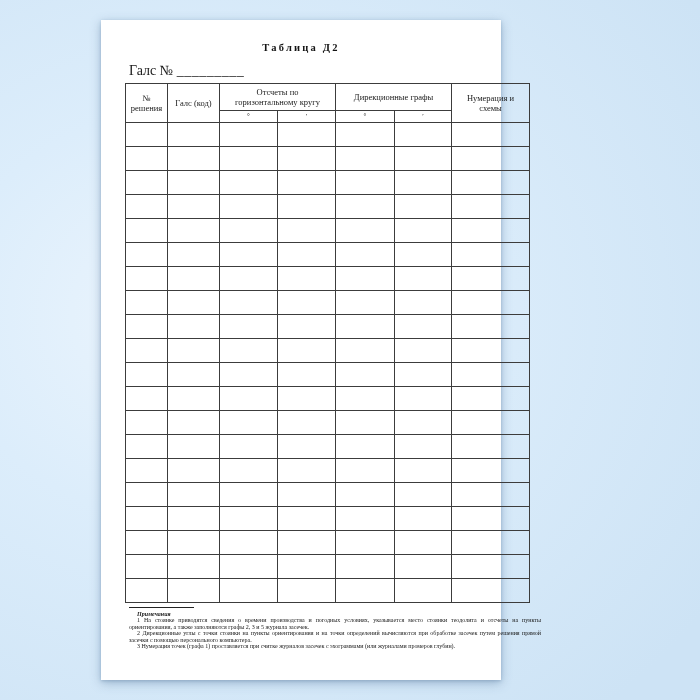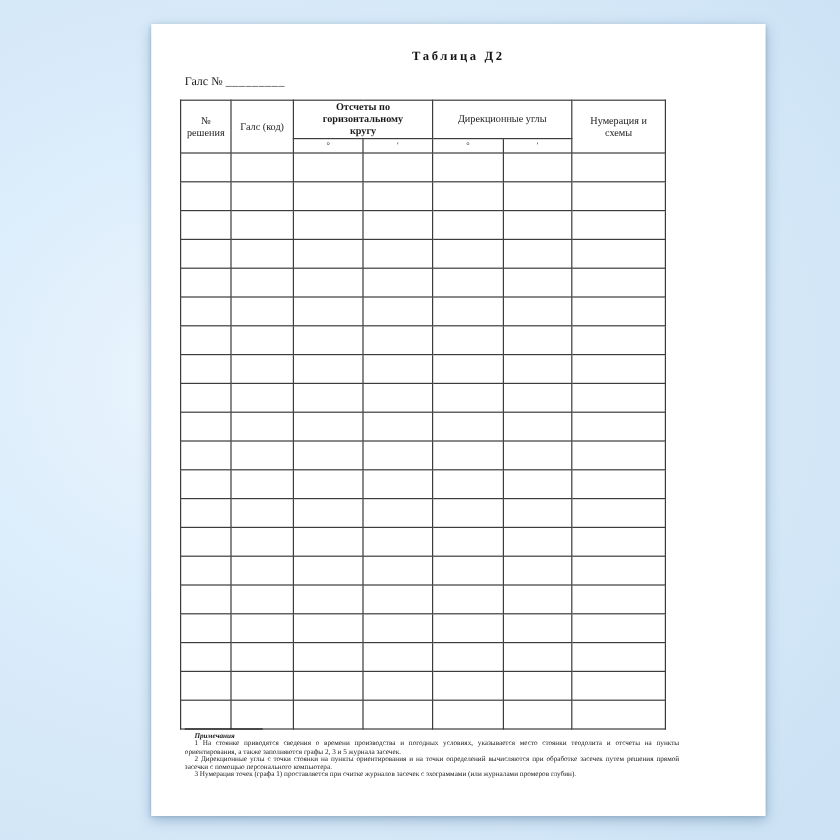--- a/index.html
+++ b/index.html
@@ -11,44 +11,44 @@
     font-family: "Liberation Serif", "DejaVu Serif", serif;
   }
   .scene {
     position: relative;
     width: 700px;
     height: 700px;
     background: radial-gradient(ellipse 620px 520px at 28% 45%, #ecf5fd 0%, #dcedfb 40%, #cde3f5 100%);
   }
   .page {
     position: absolute;
-    left: 126px;
+    left: 101px;
     top: 20px;
-    width: 512px;
+    width: 400px;
     height: 660px;
     background: #ffffff;
     box-shadow: 0 3px 10px rgba(88, 122, 158, 0.45), 0 1px 3px rgba(88, 122, 158, 0.35);
   }
   .doc-title {
     position: absolute;
     top: 22px;
     left: 0;
     right: 0;
     text-align: center;
     font-weight: bold;
     font-size: 10.5px;
     letter-spacing: 2.2px;
     color: #141414;
     white-space: nowrap;
   }
   .gals-line {
     position: absolute;
     left: 28px;
     top: 43px;
-    font-size: 10px;
+    font-size: 14px;
     color: #1a1a1a;
     white-space: nowrap;
   }
   .gals-blank {
     letter-spacing: 0.5px;
   }
   .form-table {
     position: absolute;
     left: 24px;
     top: 63px;
@@ -72,21 +72,21 @@
   .form-table thead tr.sub-row th {
     height: 11px;
     font-size: 7px;
     line-height: 1;
   }
   .form-table tbody td {
     height: 23px;
   }
   .hw { display: inline-block; line-height: 1.18; }
   .hw-num      { max-width: 38px; }
-  .hw-readings { max-width: 88px; font-weight: bold; }
+  .hw-readings { max-width: 88px; }
   .hw-remarks  { max-width: 58px; }
   .notes {
     position: absolute;
     left: 28px;
     top: 587px;
     width: 412px;
     color: #1a1a1a;
   }
   .notes-sep {
     width: 65px;
@@ -138,21 +138,21 @@
           <th rowspan="2">
             <span class="hw hw-num">№ решения</span>
           </th>
           <th rowspan="2">
             <span class="hw">Галс (код)</span>
           </th>
           <th colspan="2">
             <span class="hw hw-readings">Отсчеты по горизонтальному кругу</span>
           </th>
           <th colspan="2">
-            <span class="hw">Дирекционные углы</span>
+            <span class="hw">Дирекционные графы</span>
           </th>
           <th rowspan="2">
             <span class="hw hw-remarks">Нумерация и схемы</span>
           </th>
         </tr>
         <tr class="sub-row">
           <th>°</th>
           <th>′</th>
           <th>°</th>
           <th>′</th>

